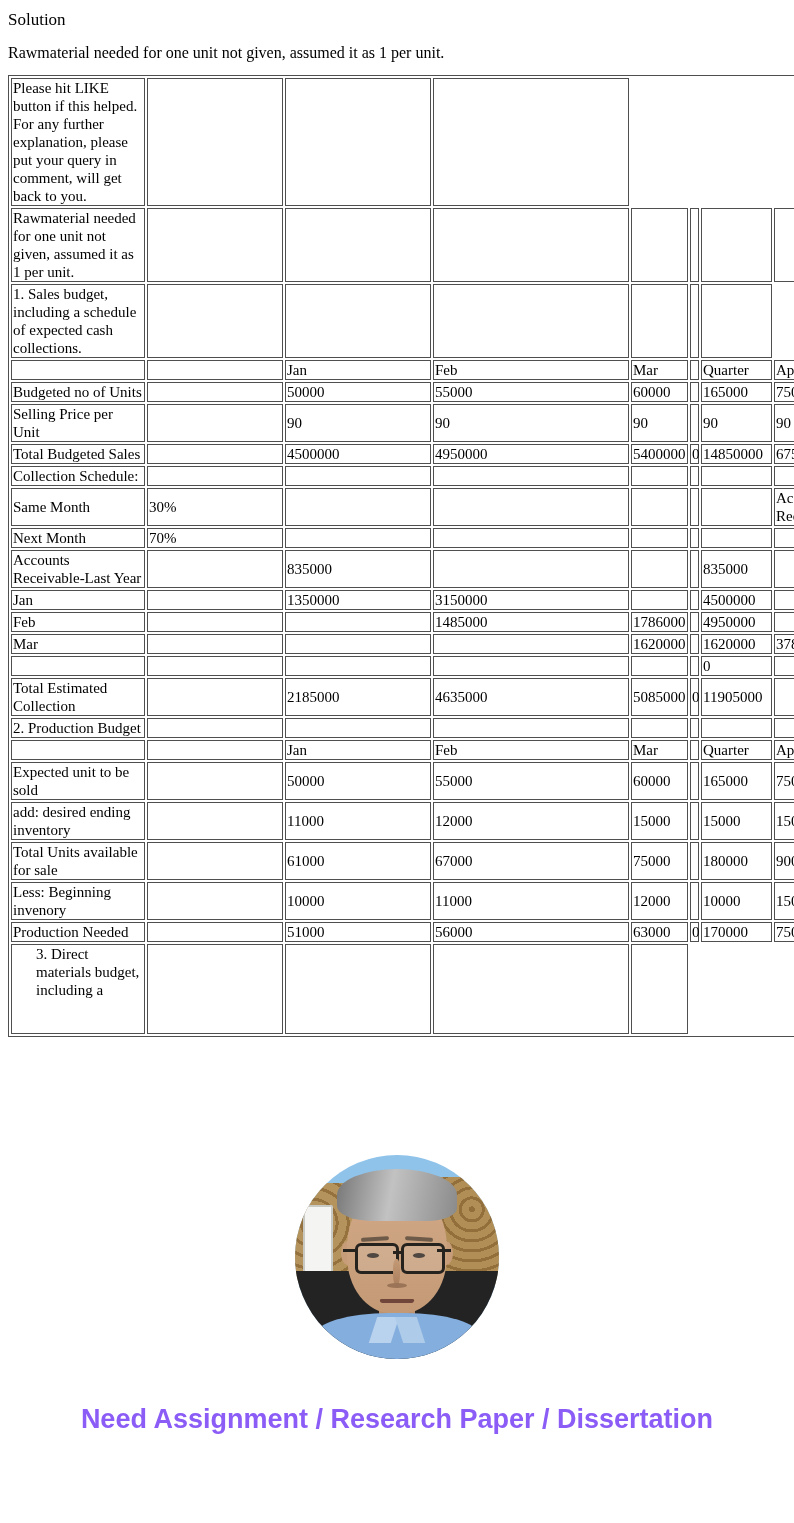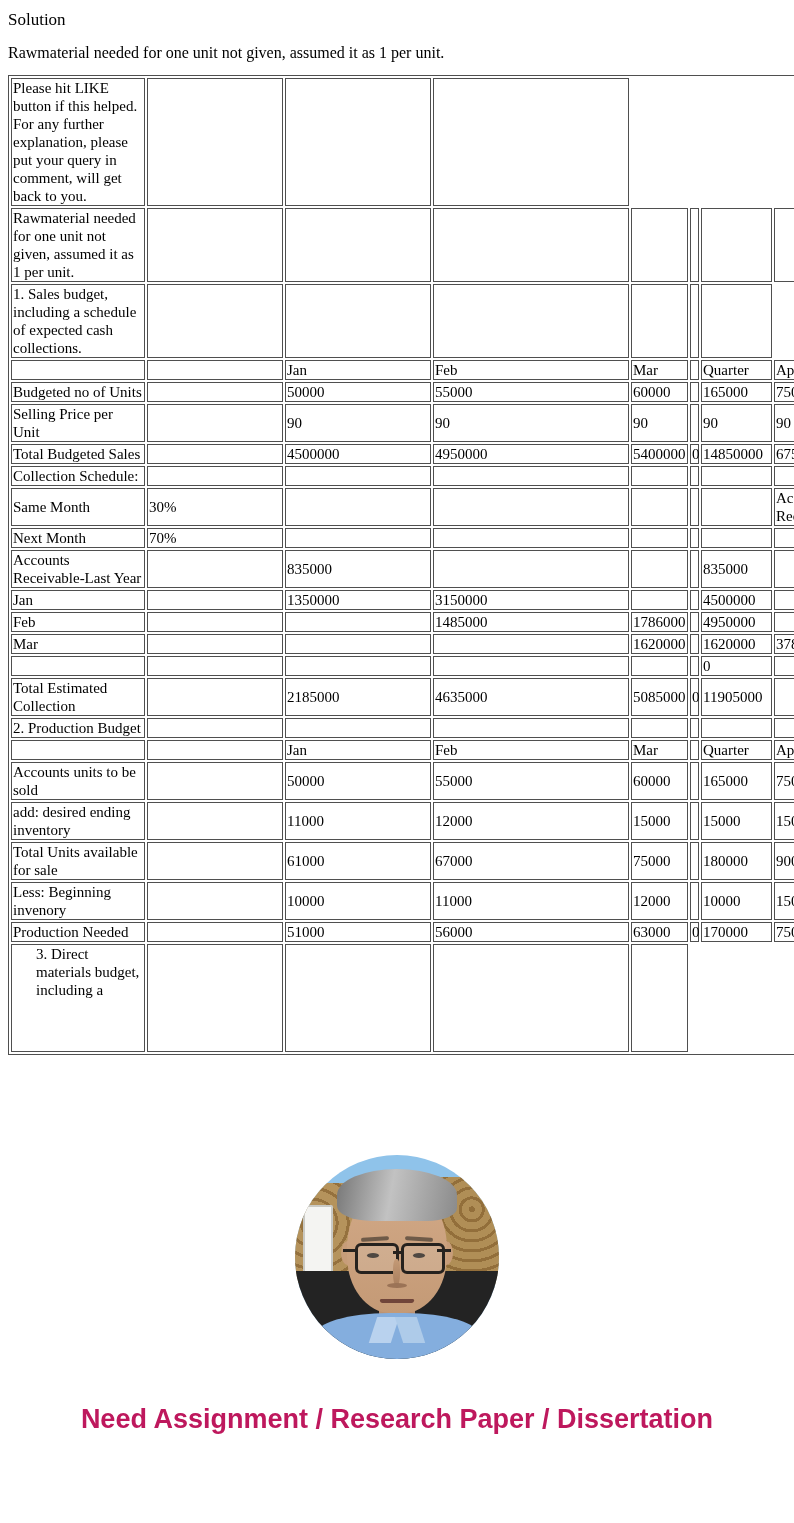--- a/index.html
+++ b/index.html
@@ -23,21 +23,21 @@
     background: #fff;
   }
   td {
     border: 1px solid #4f4f4f;
     box-sizing: border-box;
     padding: 0 1px;
     font-size: 15px; line-height: 18px;
     vertical-align: middle; text-align: left;
     word-wrap: break-word;
   }
-  tr:last-child td { height: 108px; vertical-align: top; padding-left: 24px; }
+  tr:last-child td { height: 90px; vertical-align: top; padding-left: 24px; }
 
   col.c1 { width: 134px; } col.c2 { width: 136px; }
   col.c3 { width: 146px; } col.c4 { width: 196px; }
   col.c5 { width: 57px; }  col.c6 { width: 9px; }
   col.c7 { width: 71px; }  col.c8 { width: 90px; }
 
   
   .avatar-wrap { text-align: center; margin-top: 31px; height: 204px; }
   .avatar {
     position: relative; display: inline-block;
@@ -78,21 +78,21 @@
   .av-eye-r { left: 118px; top: 98px; width: 12px; height: 5px; background: #2e2620; border-radius: 50%; }
   .av-nose { left: 98px; top: 104px; width: 7px; height: 26px; background: linear-gradient(#c49a76, #a97f5e); border-radius: 40%; }
   .av-nostril { left: 92px; top: 128px; width: 20px; height: 5px; background: #9b7356; border-radius: 50%; }
   .av-mouth { left: 85px; top: 144px; width: 34px; height: 4px; background: #70453a; border-radius: 2px 2px 4px 4px; }
 
   
   .footer {
     margin-top: 45px;
     font-family: "Liberation Sans", sans-serif;
     font-weight: bold; font-size: 27px; line-height: 30px;
-    text-align: center; color: #be185d;
+    text-align: center; color: #8b5cf6;
   }
 </style>
 </head>
 <body>
 
 <div class="content">
 
   <h3 class="page-title">Solution</h3>
 
   <p class="intro-note">Rawmaterial needed for one unit not given, assumed it as 1 per unit.</p>
@@ -279,21 +279,21 @@
             <td class="c1"></td>
             <td class="c2"></td>
             <td class="c3">Jan</td>
             <td class="c4">Feb</td>
             <td class="c5">Mar</td>
             <td class="c6"></td>
             <td class="c7">Quarter</td>
             <td class="c8">Apr</td>
           </tr>
           <tr>
-            <td class="c1">Accounts units to be sold</td>
+            <td class="c1">Expected unit to be sold</td>
             <td class="c2"></td>
             <td class="c3">50000</td>
             <td class="c4">55000</td>
             <td class="c5">60000</td>
             <td class="c6"></td>
             <td class="c7">165000</td>
             <td class="c8">75000</td>
           </tr>
           <tr>
             <td class="c1">add: desired ending inventory</td>

